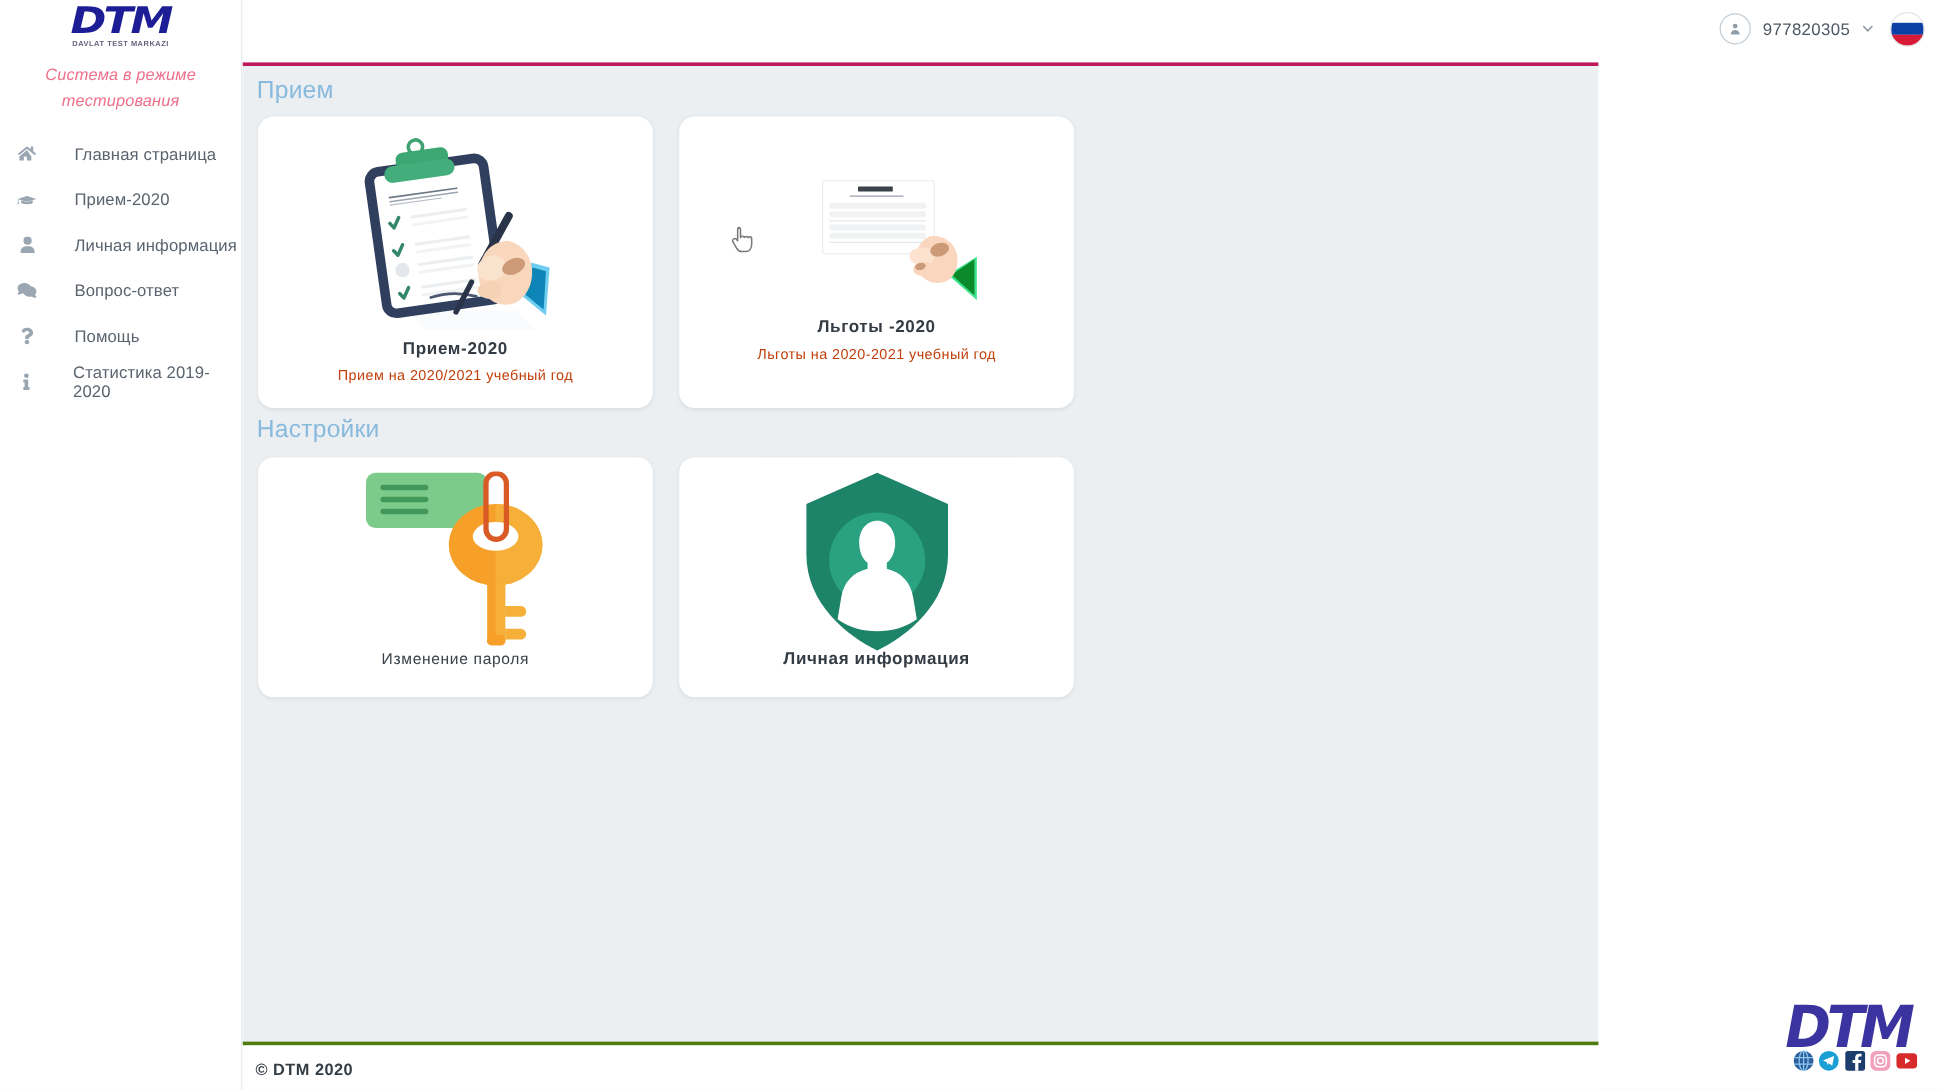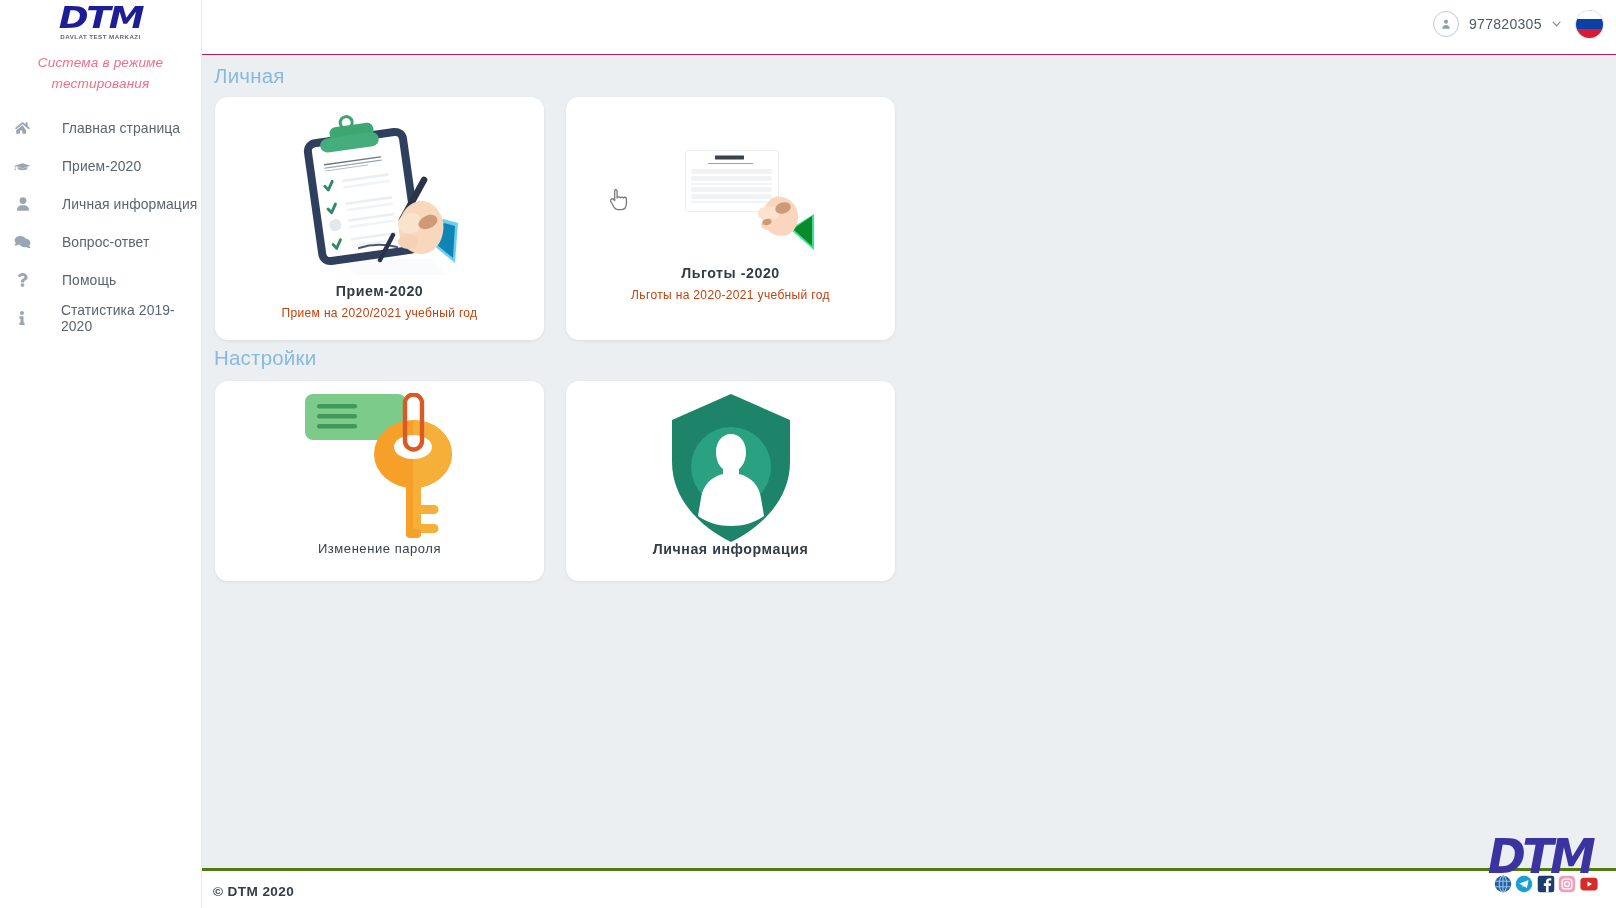--- a/index.html
+++ b/index.html
@@ -3,42 +3,42 @@
 <meta charset="utf-8">
 <style>
   * { box-sizing: border-box; }
   html, body { margin:0; padding:0; }
   body {
     width: 1616px; height: 908px;
     font-family: "Liberation Sans", sans-serif;
     background: #ffffff;
     overflow: hidden;
   }
-  .page { position: relative; width: 1616px; height: 908px; background:#fff; }
+  .page { position: relative; width: 1332px; height: 908px; background:#fff; }
 
   
   .sidebar {
     position:absolute; left:0; top:0; width:202px; height:908px;
     background:#ffffff; border-right:1px solid #e7e9ec;
     z-index: 5;
   }
   .logo-wrap { position:absolute; left:0; top:1px; width:201px; text-align:center; }
   .logo-dtm { font-family:"DejaVu Sans", sans-serif; font-style:italic; font-weight:bold;
               font-size:36px; color:#1d1d96; letter-spacing:-2.2px; line-height:29px; display:block; height:30px;
               transform:scaleY(0.85); transform-origin:center top; padding-top:5px;}
   .logo-sub { font-size:6.2px; color:#62627a; letter-spacing:0.45px; margin-top:2px; font-weight:bold; display:block;}
   .mode-note { position:absolute; left:15px; top:52px; width:171px; text-align:center; color:#ef6f88; font-size:13.6px; line-height:21px; letter-spacing:0.15px;font-style:italic;}
   .nav { position:absolute; left:0; top:109px; width:201px;}
   .nav-item { display:flex; align-items:center; height:38px; padding-left:7px; color:#5a646f; font-size:13.9px; cursor:pointer; letter-spacing:0.1px;gap:24px;}
   .nav-ic { width:31px; display:flex; justify-content:center; align-items:center; color:#9aa7b2; }
 
   
   .header {
     position:absolute; left:202px; top:0; right:0; height:55px;
-    background:#fff; border-bottom:1px solid #be185d;
+    background:#fff; border-bottom:3px solid #be185d;
   }
   .user-box { position:absolute; left:1231px; top:11px; display:flex; align-items:center; gap:10px; }
   .user-circle { width:26px; height:26px; border-radius:50%; border:1px solid #c0cad1; display:flex;align-items:center;justify-content:center; }
   .user-id { font-size:14px; color:#4e5864; letter-spacing:0.3px;}
   .chev { color:#8b96a1; font-size:11px; display:flex; }
   .flag { position:absolute; left:1374px; top:11px; width:27px; height:27px; border-radius:50%; overflow:hidden; box-shadow:0 0 0 1px #e0e3e6;}
   .flag i { display:block; }
 
   
   .main { position:absolute; left:202px; top:55px; right:0; bottom:40px; background:#eceff1; overflow:hidden;}
@@ -144,21 +144,21 @@
     </div>
     <div class="flag">
       <i style="background:#ffffff;height:30%"></i>
         <i style="background:#0d40a5;height:36%"></i>
         <i style="background:#d91a36;height:34%"></i>
     </div>
   </div>
 
   <div class="main">
 
-    <div class="sec-title" style="margin-top:10px">Личная</div>
+    <div class="sec-title" style="margin-top:10px">Прием</div>
     <div class="cards" style="margin-top:10px">
 
       <div class="card" style="height:243px">
         <div class="card-art" style="height:186px;position:relative">
           <svg width="182" height="162" viewBox="0 0 182 162" style="position:absolute;left:80px;top:16px" aria-hidden="true">
             <path d="M44 146 L136 146 L156 166 L64 166 Z" fill="#fafbfc"></path>
             <g transform="rotate(-8 68 86)">
 
               <rect x="16" y="20" width="104" height="127" rx="12" fill="#313f5f"></rect>
               <rect x="24" y="28" width="88" height="111" rx="4" fill="#ffffff"></rect>

